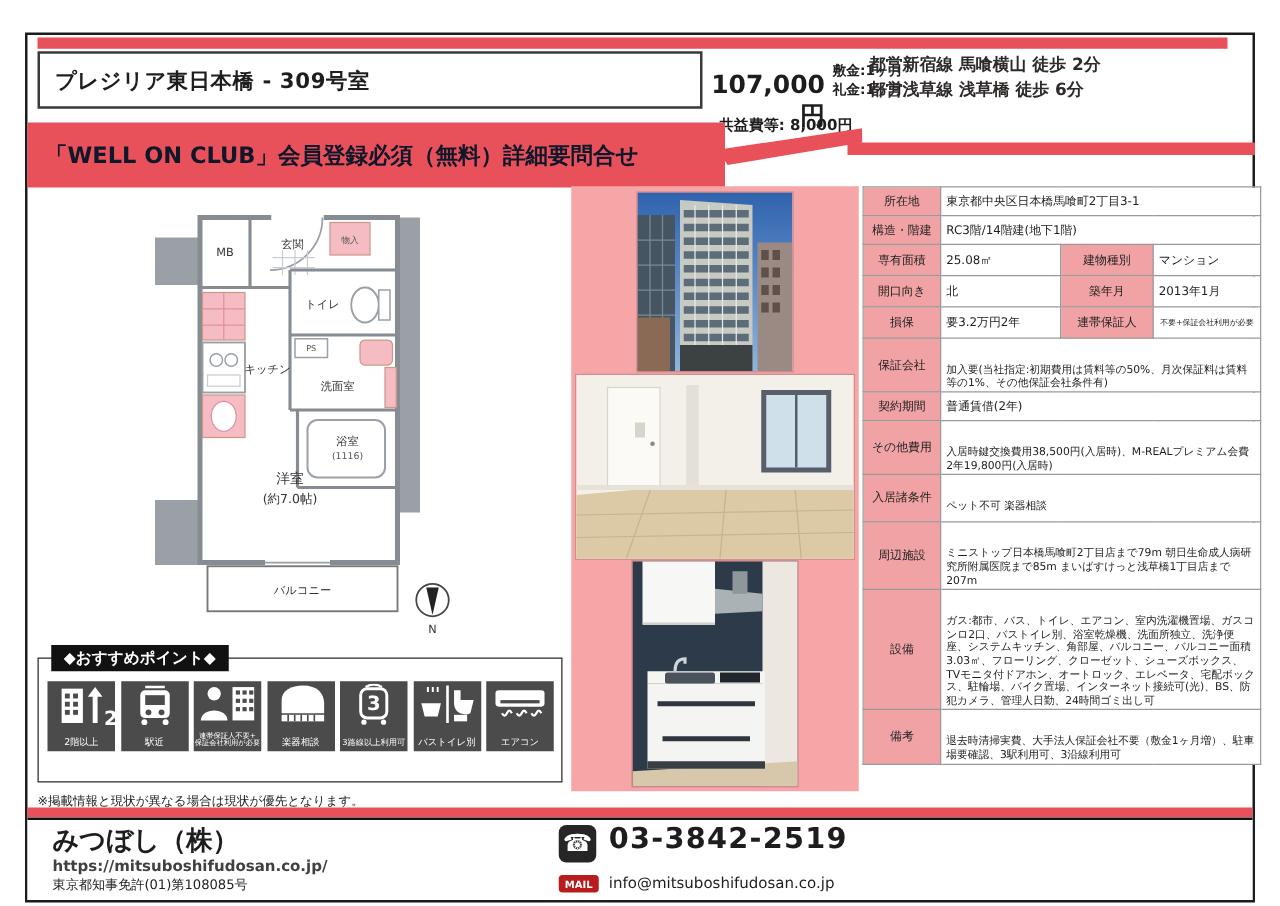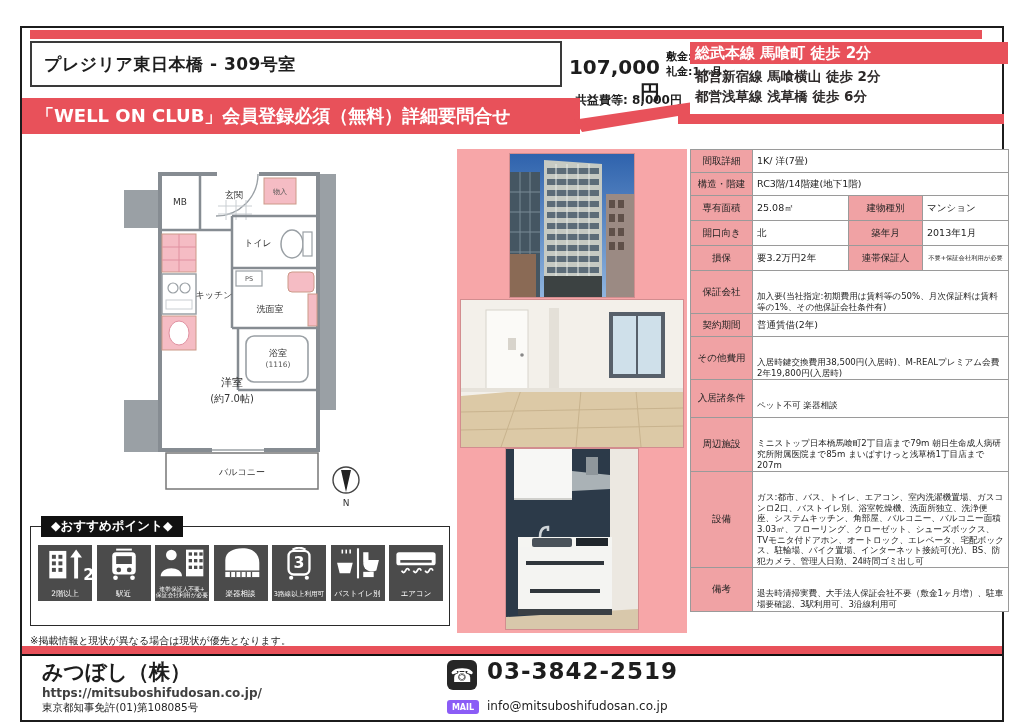--- a/index.html
+++ b/index.html
@@ -13,21 +13,21 @@
   
   .title-box{position:absolute;left:8px;top:13px;width:532px;height:46px;border:2px solid #3a3a3a;display:flex;align-items:center;padding-left:12px;}
   .title-box span{font-size:17px;font-weight:bold;letter-spacing:.5px;}
   .rent{position:absolute;left:542px;top:27px;width:96px;font-size:20px;font-weight:bold;text-align:right;}
   .fees{position:absolute;left:644px;top:21px;font-size:11px;line-height:15px;font-weight:bold;}
   .common-fee{position:absolute;left:553px;top:64px;font-size:12px;font-weight:bold;}
   .stations{position:absolute;left:668px;top:14px;width:318px;}
   .st{font-size:13.5px;font-weight:bold;line-height:18px;color:#2e2a2a;padding:1px 5px;}
   .st.hl{background:var(--accent);color:#fff;font-size:15px;line-height:20px;margin-bottom:2px;}
   
-  .banner{position:absolute;left:0;top:70px;width:558px;height:36px;background:var(--accent);color:#ffffff;font-size:18px;font-weight:bold;display:flex;align-items:center;padding-left:14px;}
+  .banner{position:absolute;left:0;top:70px;width:558px;height:52px;background:var(--accent);color:#0f172a;font-size:18px;font-weight:bold;display:flex;align-items:center;padding-left:14px;}
   .banner-diag{position:absolute;left:552px;top:72px;width:116px;height:32px;background:var(--accent);clip-path:polygon(0 62%,100% 8%,100% 44%,7% 100%);}
   .banner-thin{position:absolute;left:656px;top:86px;width:326px;height:10px;background:var(--accent);}
   
   .floorplan{position:absolute;left:100px;top:122px;}
   .fp-txt{font-size:9px;fill:#333;}
   
   .points-box{position:absolute;left:8px;top:498px;width:420px;height:100px;border:1.5px solid #2a2a2a;}
   .points-head{position:absolute;left:10px;top:-11px;background:#111;color:#fff;font-size:12.5px;font-weight:bold;padding:2px 10px;}
   .tiles{position:absolute;left:7px;top:18px;display:flex;gap:4.5px;}
   .tile{position:relative;width:54px;height:56px;background:var(--tile);flex:none;}
@@ -50,42 +50,41 @@
   tr.rh36{height:36px}tr.rh38{height:38px}tr.rh40{height:40px}tr.rh80{height:80px}tr.rh44{height:44px}
   
   .footer-bar{position:absolute;left:0;top:618px;width:980px;height:8px;background:var(--accent);}
   .footer{position:absolute;left:0;top:626px;width:980px;height:66px;border-top:2px solid #111;background:#fff;}
   .company{position:absolute;left:20px;top:2px;font-size:21px;font-weight:bold;}
   .url{position:absolute;left:20px;top:30px;font-size:12px;font-weight:bold;color:#404040;text-decoration:none;}
   .license{position:absolute;left:20px;top:45px;font-size:10.5px;}
   .address{position:absolute;left:20px;top:56px;font-size:10px;}
   .phone-ico{position:absolute;left:425px;top:4px;width:30px;height:30px;background:#262626;border-radius:6px;color:#fff;font-size:19px;display:flex;align-items:center;justify-content:center;}
   .phone-num{position:absolute;left:465px;top:2px;font-size:23px;font-weight:bold;letter-spacing:1px;}
-  .mail-badge{position:absolute;left:425px;top:44px;width:32px;height:14px;background:#8b5cf6;border-radius:3px;color:#fff;font-size:8px;font-weight:bold;display:flex;align-items:center;justify-content:center;}
+  .mail-badge{position:absolute;left:425px;top:44px;width:32px;height:14px;background:#b91c1c;border-radius:3px;color:#fff;font-size:8px;font-weight:bold;display:flex;align-items:center;justify-content:center;}
   .mail-addr{position:absolute;left:465px;top:43px;font-size:12px;}
   .w{fill:#fff}.d{fill:var(--tile)}
 </style>
 </head>
 <body>
 
 <div class="page">
  <div class="frame">
   <div class="topbar"></div>
 
   <div class="title-box">
     <span>プレジリア東日本橋 - 309号室</span>
   </div>
   <div class="rent">107,000円</div>
   <div class="fees">
     <div>敷金:1ヶ月</div>
     <div>礼金:1ヶ月</div>
   </div>
   <div class="common-fee">共益費等: 8,000円</div>
   <div class="stations">
-    <div class="st hl">総武本線 馬喰町 徒歩 2分</div>
     <div class="st">都営新宿線 馬喰横山 徒歩 2分</div>
     <div class="st">都営浅草線 浅草橋 徒歩 6分</div>
   </div>
   <div class="banner">「WELL ON CLUB」会員登録必須（無料）詳細要問合せ</div>
   <div class="banner-diag"></div>
   <div class="banner-thin"></div>
 
   <svg class="floorplan" width="240" height="360" viewBox="0 0 240 360">
 
     <rect x="2" y="40" width="36" height="38" fill="#9aa0a5"></rect>
@@ -362,23 +361,23 @@
   </div>
 
   <table class="spec">
     <colgroup>
           <col style="width:62px">
           <col style="width:96px">
           <col style="width:74px">
           <col>
         </colgroup>
     <tbody>
-    <tr class="rh23">
-            <th>間取詳細</th>
-            <td colspan="3">1K/ 洋(7畳)</td>
+          <tr class="rh23">
+            <th>所在地</th>
+            <td colspan="3">東京都中央区日本橋馬喰町2丁目3-1</td>
           </tr>
     <tr class="rh23">
             <th>構造・階建</th>
             <td colspan="3">RC3階/14階建(地下1階)</td>
           </tr>
     <tr class="rh25">
             <th>専有面積</th>
             <td>25.08㎡</td>
             <th>建物種別</th>
             <td>マンション</td>

